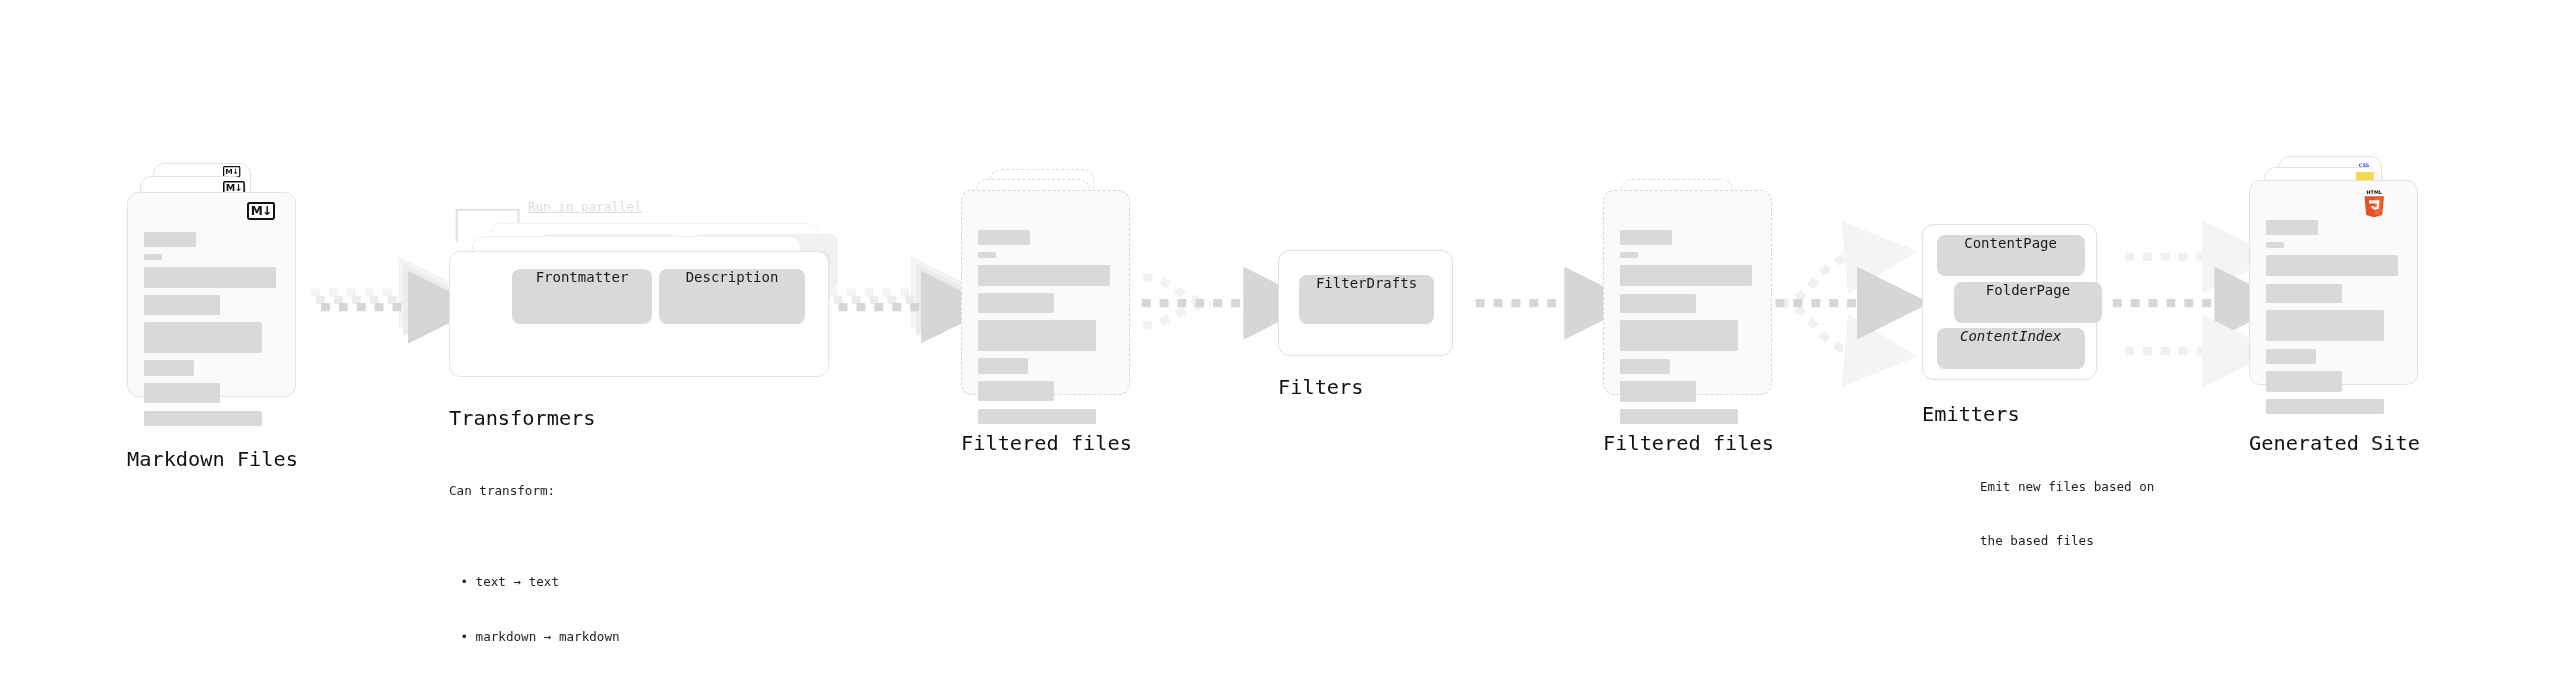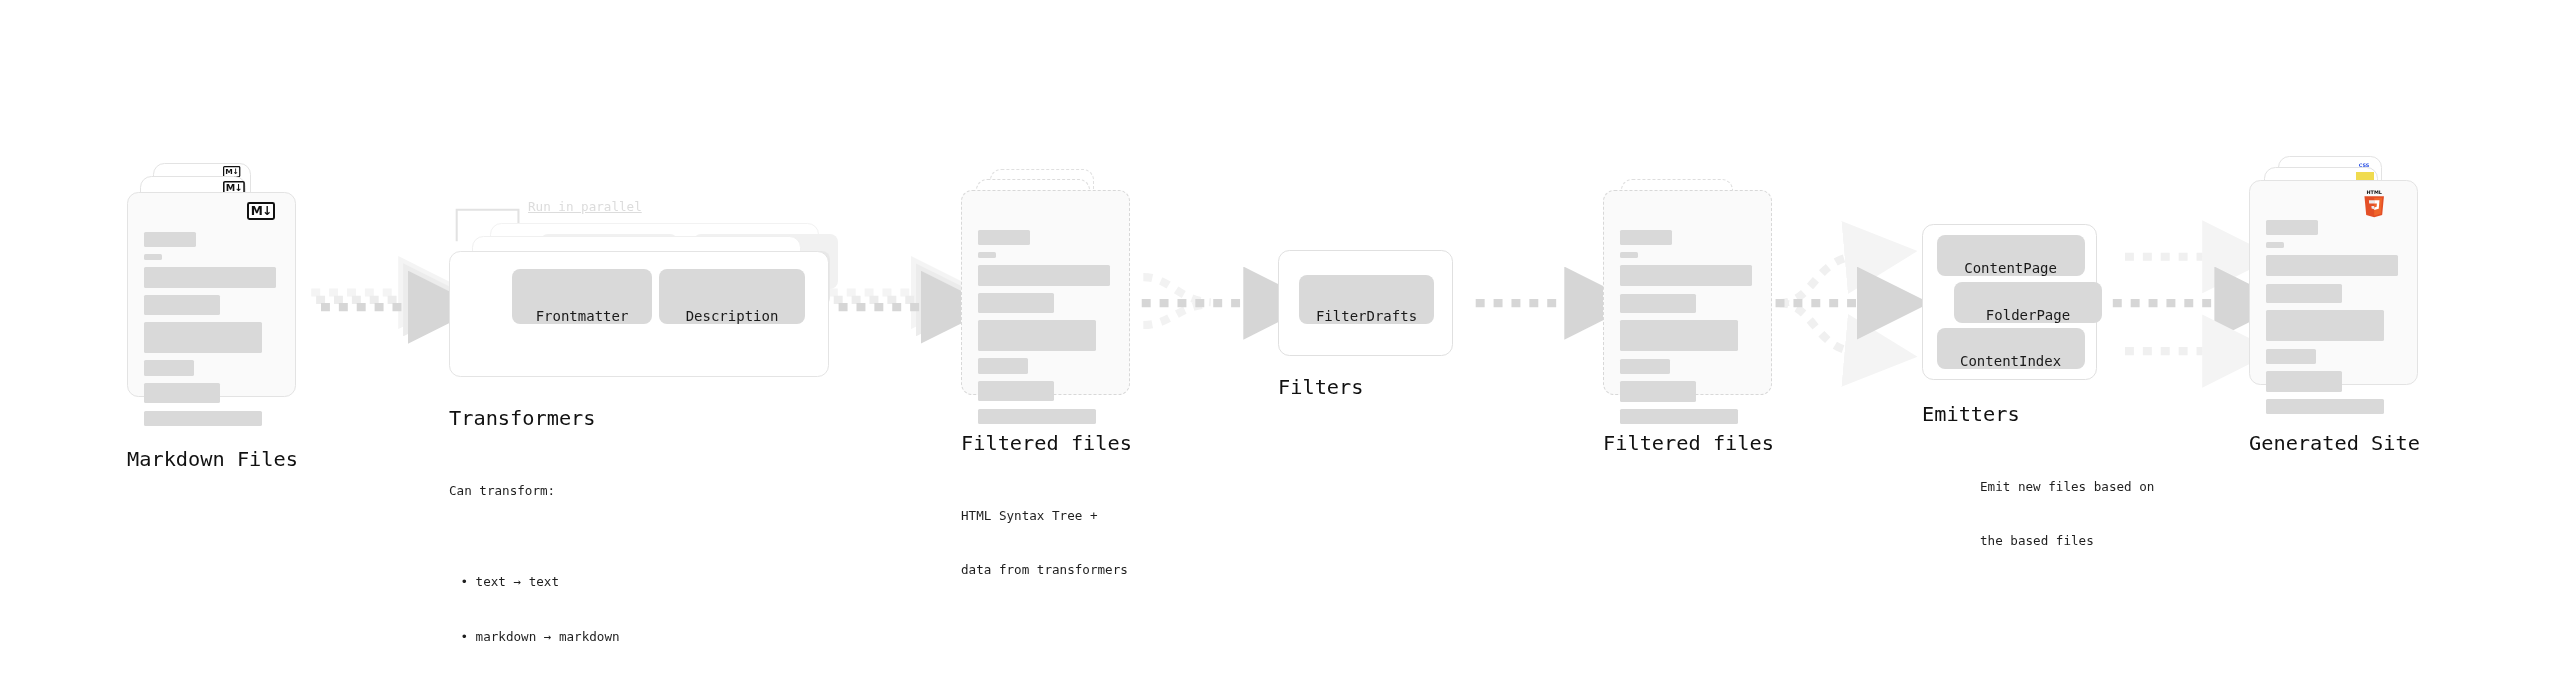--- a/index.html
+++ b/index.html
@@ -81,21 +81,21 @@
     border: 1.6px solid #e0e0e0;
     border-radius: 11.4px;
     background: #ffffff;
     box-sizing: border-box;
   }
   .chip {
     position: absolute;
     background: #d9d9d9;
     border-radius: 8.1px;
     display: flex;
-    align-items: flex-end;
+    align-items: flex-start;
     justify-content: center;
     color: #1a1a1a;
     font-size: 14px;
     box-sizing: border-box;
     white-space: nowrap;
   }
 
   
   .title {
     position: absolute;
@@ -259,24 +259,20 @@
         <div class="sk" style="width:132px; height:21px; margin-top:3.3px;"></div>
         <div class="sk" style="width:76px; height:19.5px;"></div>
         <div class="sk" style="width:118px; height:31px;"></div>
         <div class="sk" style="width:50px; height:15.4px;"></div>
         <div class="sk" style="width:76px; height:20.3px;"></div>
         <div class="sk" style="width:118px; height:15.4px;"></div>
       </div>
     </div>
   </div>
   <div class="title" style="left:961px; top:431px;">Filtered files</div>
-  <div class="sub" style="left:961px; top:470px;">
-    <div>HTML Syntax Tree +</div>
-    <div>data from transformers</div>
-  </div>
 
   <div class="node" style="left:1278px; top:250px;">
     <div class="group" style="left:0; top:0; width:175px; height:106px;"></div>
     <div class="chip" style="left:21px; top:25px; width:135px; height:49px;">
       <span>FilterDrafts</span>
     </div>
   </div>
   <div class="title" style="left:1278px; top:375px;">Filters</div>
 
   <div class="card-stack" style="left:1603px; top:179px;">
@@ -297,21 +293,21 @@
   <div class="title" style="left:1603px; top:431px;">Filtered files</div>
 
   <div class="node" style="left:1922px; top:224px;">
     <div class="group" style="left:0; top:0; width:175px; height:156px;"></div>
     <div class="chip" style="left:14.6px; top:11.4px; width:148px; height:41px;">
       <span>ContentPage</span>
     </div>
     <div class="chip" style="left:32px; top:58px; width:148px; height:41px;">
       <span>FolderPage</span>
     </div>
-    <div class="chip" style="left:14.6px; top:104px; width:148px; height:41px;">
+    <div class="chip" style="left:14.6px; top:104px; width:148px; height:41px;font-style:italic;">
       <span>ContentIndex</span>
     </div>
   </div>
   <div class="title" style="left:1922px; top:402px;">Emitters</div>
   <div class="sub" style="left:1980px; top:441px;">
     <div>Emit new files based on</div>
     <div>the based files</div>
   </div>
 
   <div class="card-stack" style="left:2249px; top:156px;">

